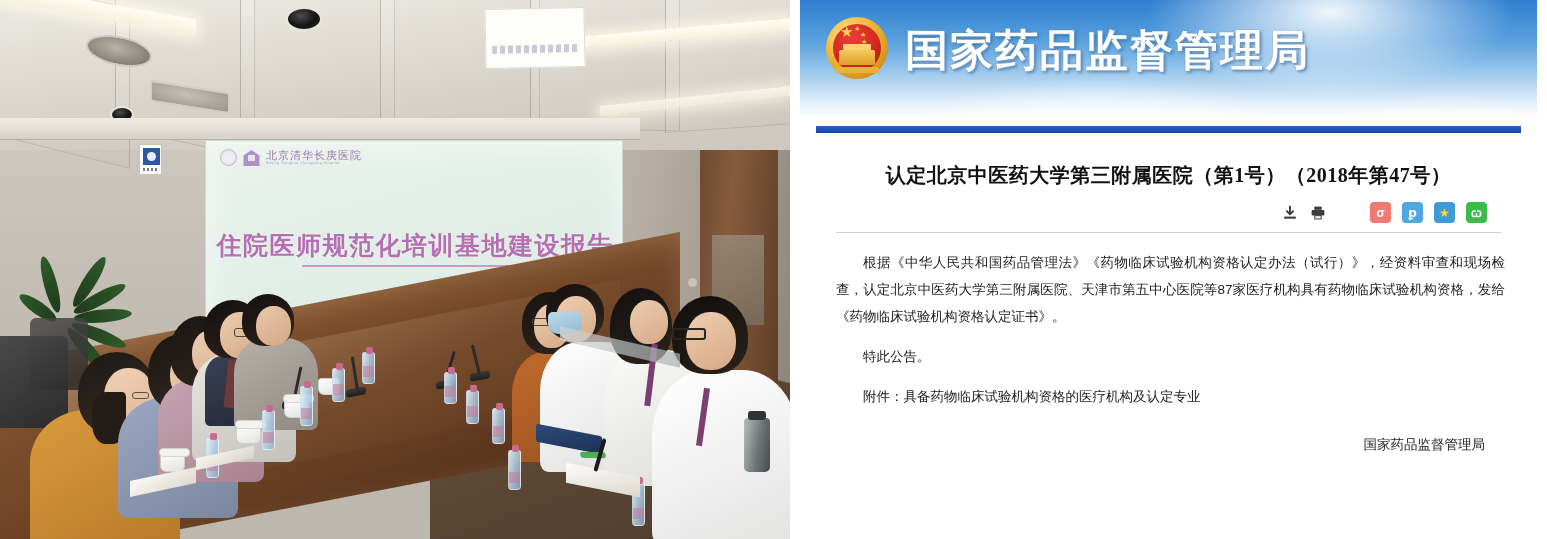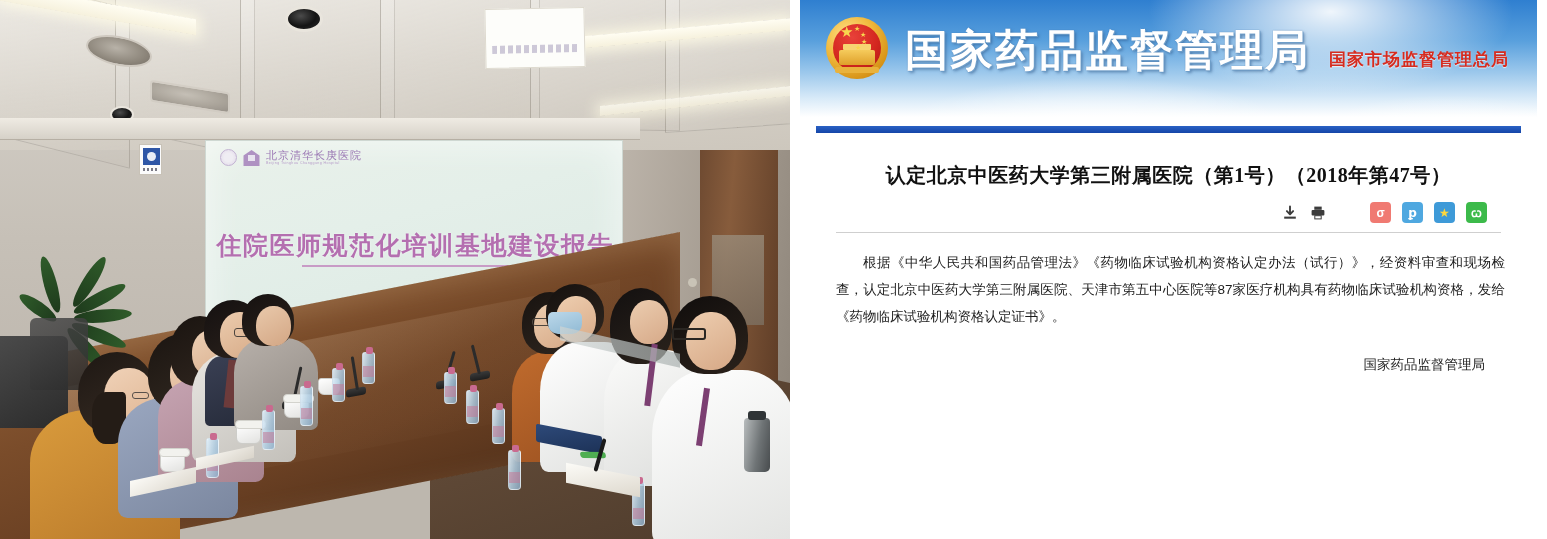--- a/index.html
+++ b/index.html
@@ -528,21 +528,20 @@
         <div class="inner"></div>
         <div class="gate"></div>
         <div class="base"></div>
         <span class="star big">★</span>
         <span class="star s1">★</span>
         <span class="star s2">★</span>
         <span class="star s3">★</span>
         <span class="star s4">★</span>
       </div>
       <div class="gov-title">国家药品监督管理局</div>
-      <div class="gov-sub">国家市场监督管理总局</div>
     </div>
     <div class="blue-bar"></div>
 
     <div class="doc-body">
 
       <div class="doc-title">认定北京中医药大学第三附属医院（第1号）（2018年第47号）</div>
 
       <div class="tool-row">
         <span class="tool-ic">
           <svg width="16" height="16" viewBox="0 0 16 16" aria-hidden="true">
@@ -561,19 +560,21 @@
         <span class="tool-gap"></span>
         <span class="share-ic" style="background:#f07a72;">σ</span>
         <span class="share-ic" style="background:#4fa8e0;">ꝑ</span>
         <span class="share-ic" style="background:#3e9ad8;color:#ffd83d;">★</span>
         <span class="share-ic" style="background:#3cba4a;">ꞷ</span>
       </div>
 
       <div class="hr-line"></div>
 
       <p class="para">根据《中华人民共和国药品管理法》《药物临床试验机构资格认定办法（试行）》，经资料审查和现场检查，认定北京中医药大学第三附属医院、天津市第五中心医院等87家医疗机构具有药物临床试验机构资格，发给《药物临床试验机构资格认定证书》。</p>
+      <p class="para tight">特此公告。</p>
+      <p class="para tight">附件：具备药物临床试验机构资格的医疗机构及认定专业</p>
 
       <div class="sign-block">
         <div>国家药品监督管理局</div>
       </div>
     </div>
   </div>
 </div>
 
 </body></html>

